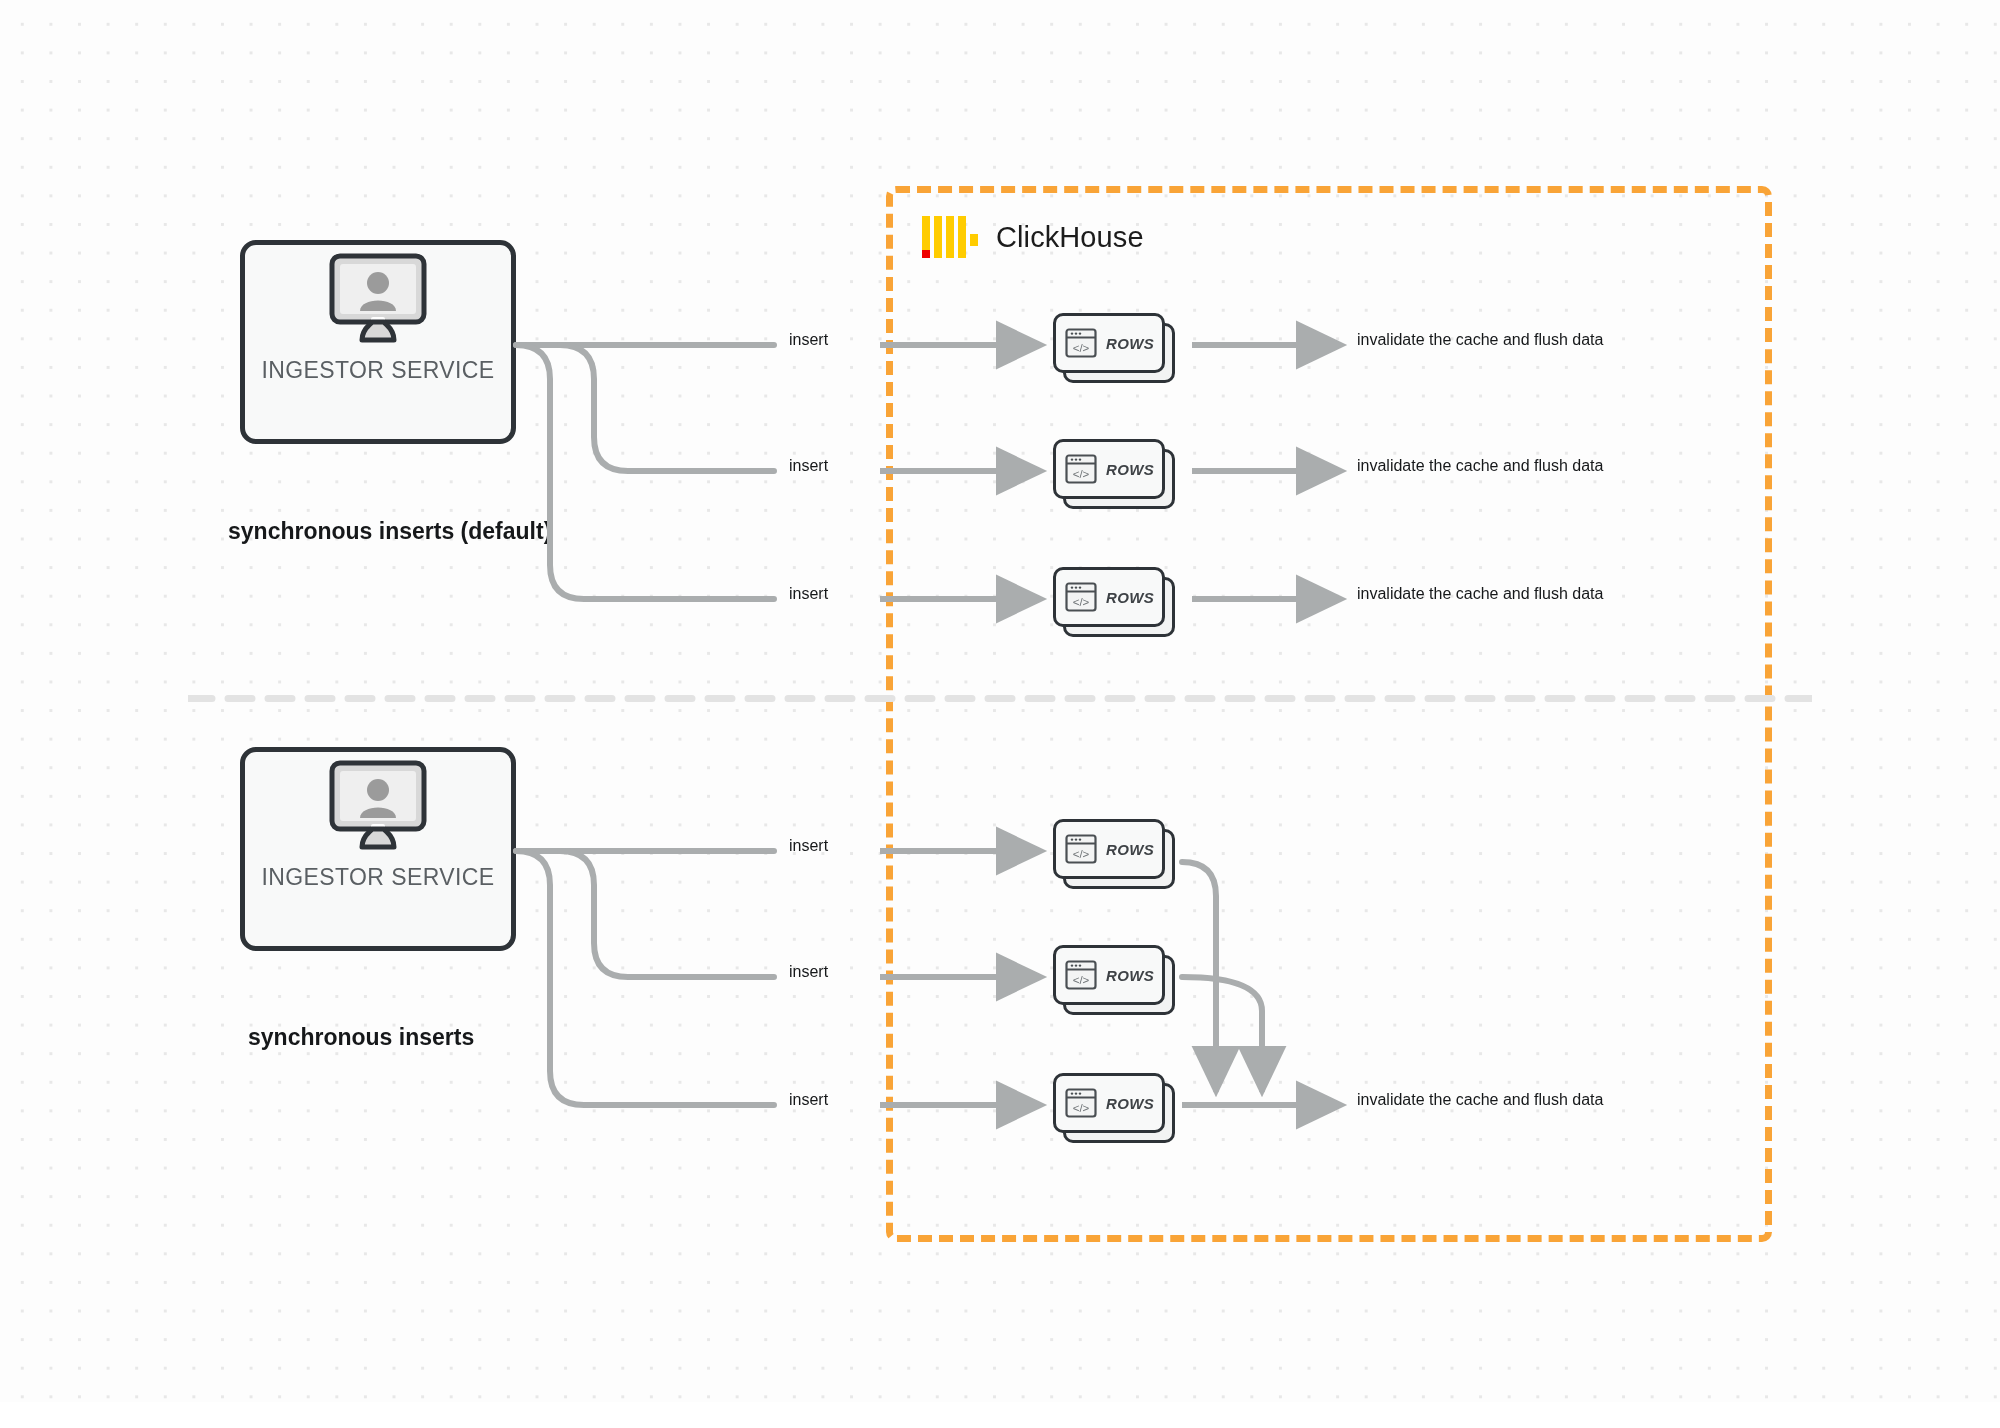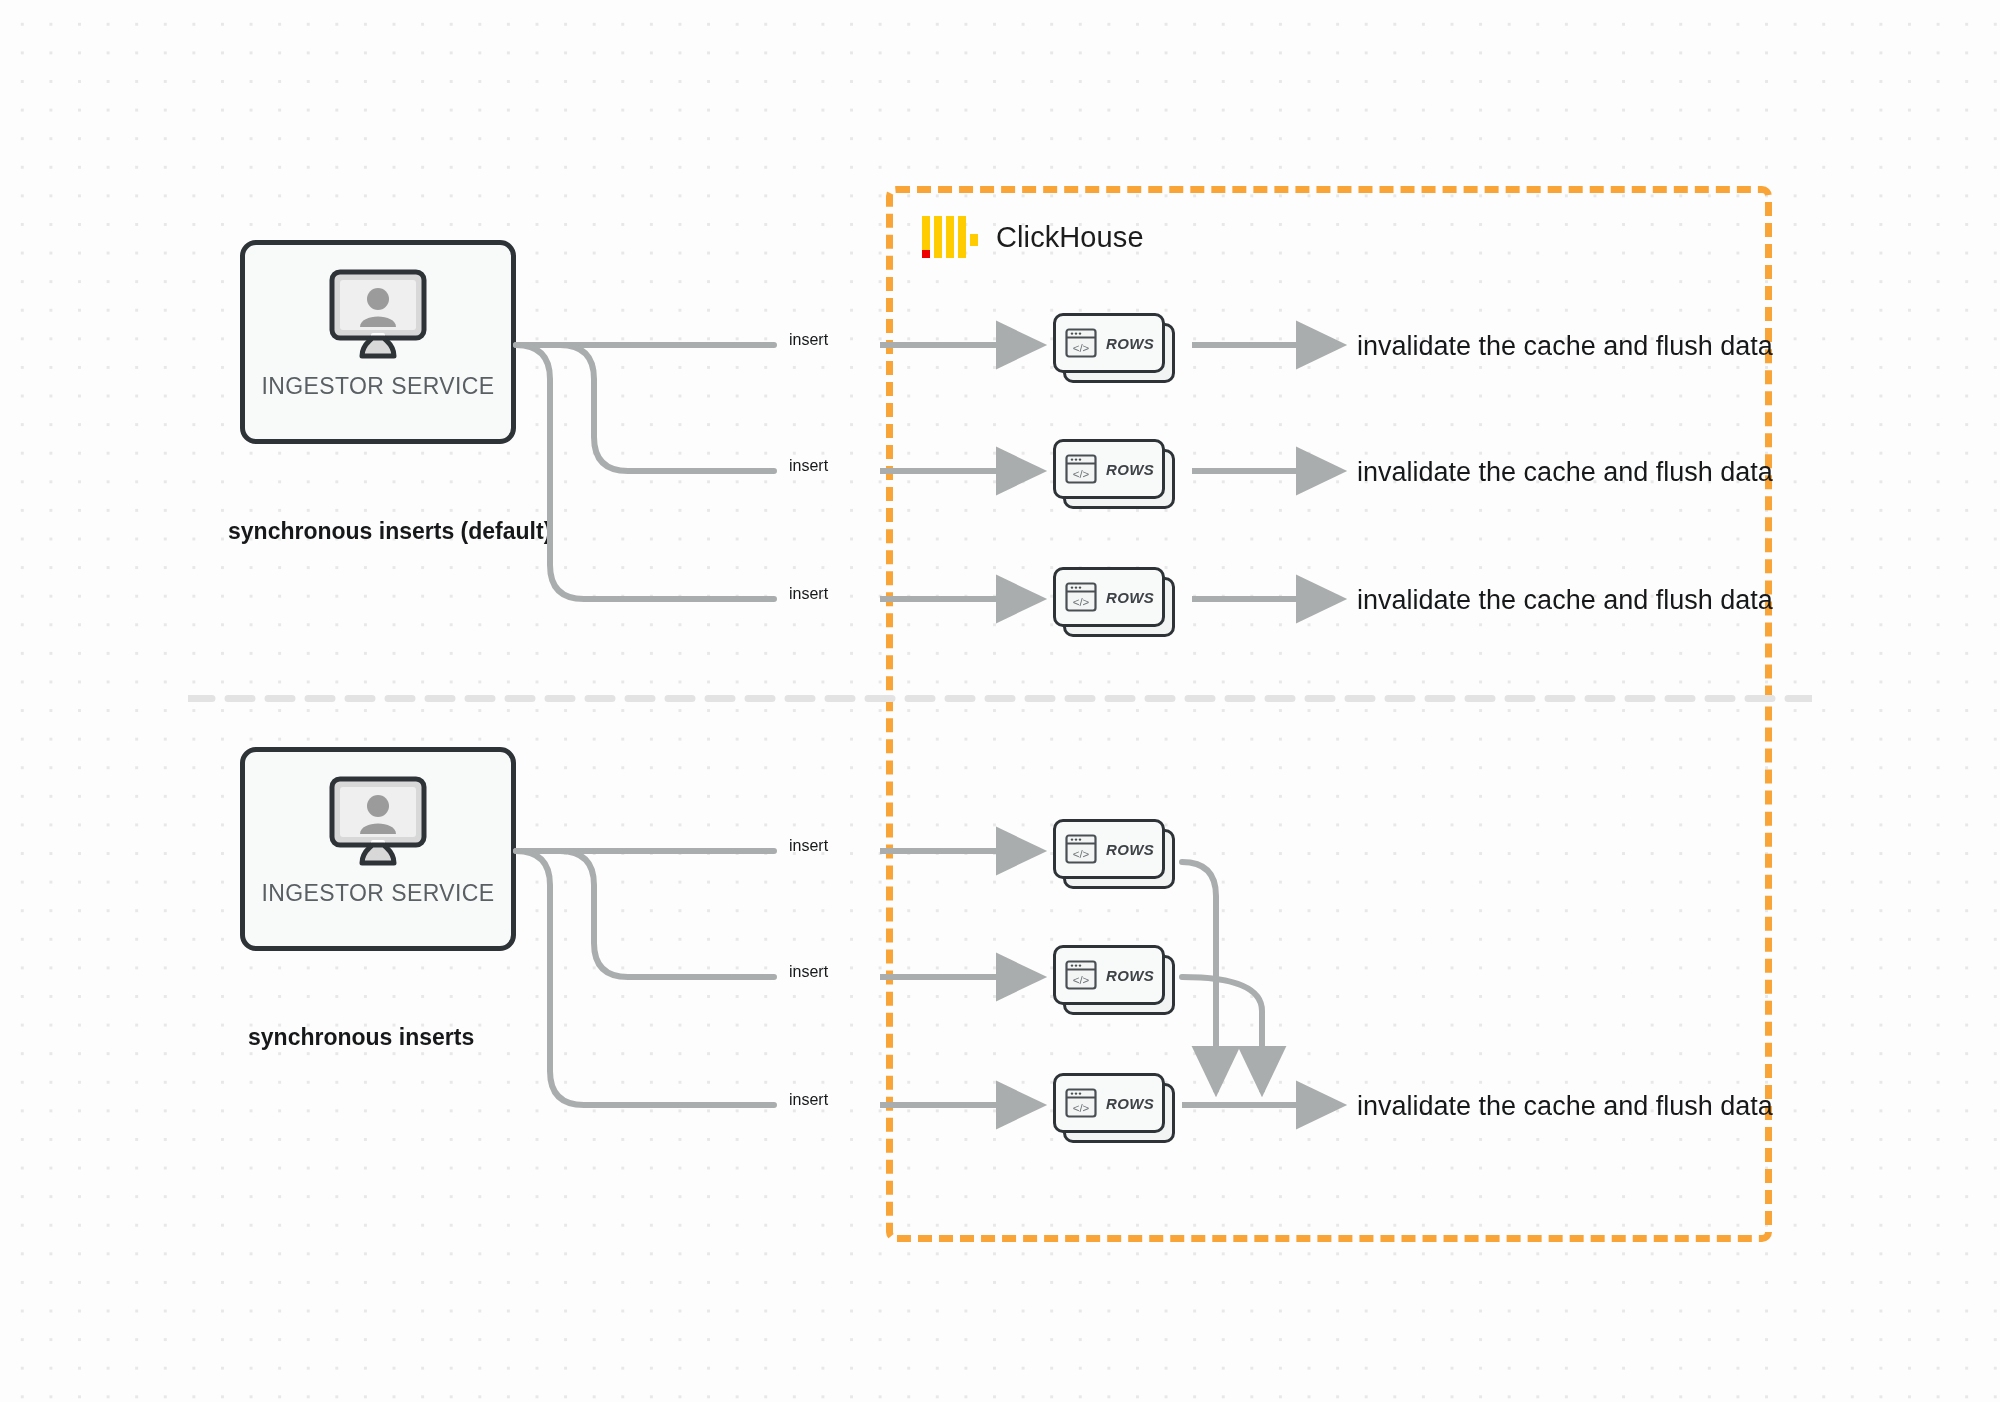--- a/index.html
+++ b/index.html
@@ -94,21 +94,21 @@
     width: 276px;
     height: 204px;
     background: #f8f9f9;
     border: 5px solid #2e3338;
     border-radius: 16px;
     box-sizing: border-box;
     display: flex;
     flex-direction: column;
     align-items: center;
     justify-content: flex-start;
-    padding-top: 24px;
+    padding-top: 8px;
   }
   .ingestor.sync  { left: 240px; top: 240px; }
   .ingestor.async { left: 240px; top: 747px; }
 
   .monitor {
     width: 104px;
     height: 92px;
     position: relative;
   }
   .ingestor-label {
@@ -180,21 +180,21 @@
   .insert-label {
     position: absolute;
     font-size: 16px;
     color: #16181a;
     white-space: nowrap;
   }
 
   
   .result-label {
     position: absolute;
-    font-size: 27px;
+    font-size: 16px;
     color: #16181a;
     white-space: nowrap;
   }
 
   
   .wires {
     position: absolute;
     left: 0;
     top: 0;
     width: 2000px;

